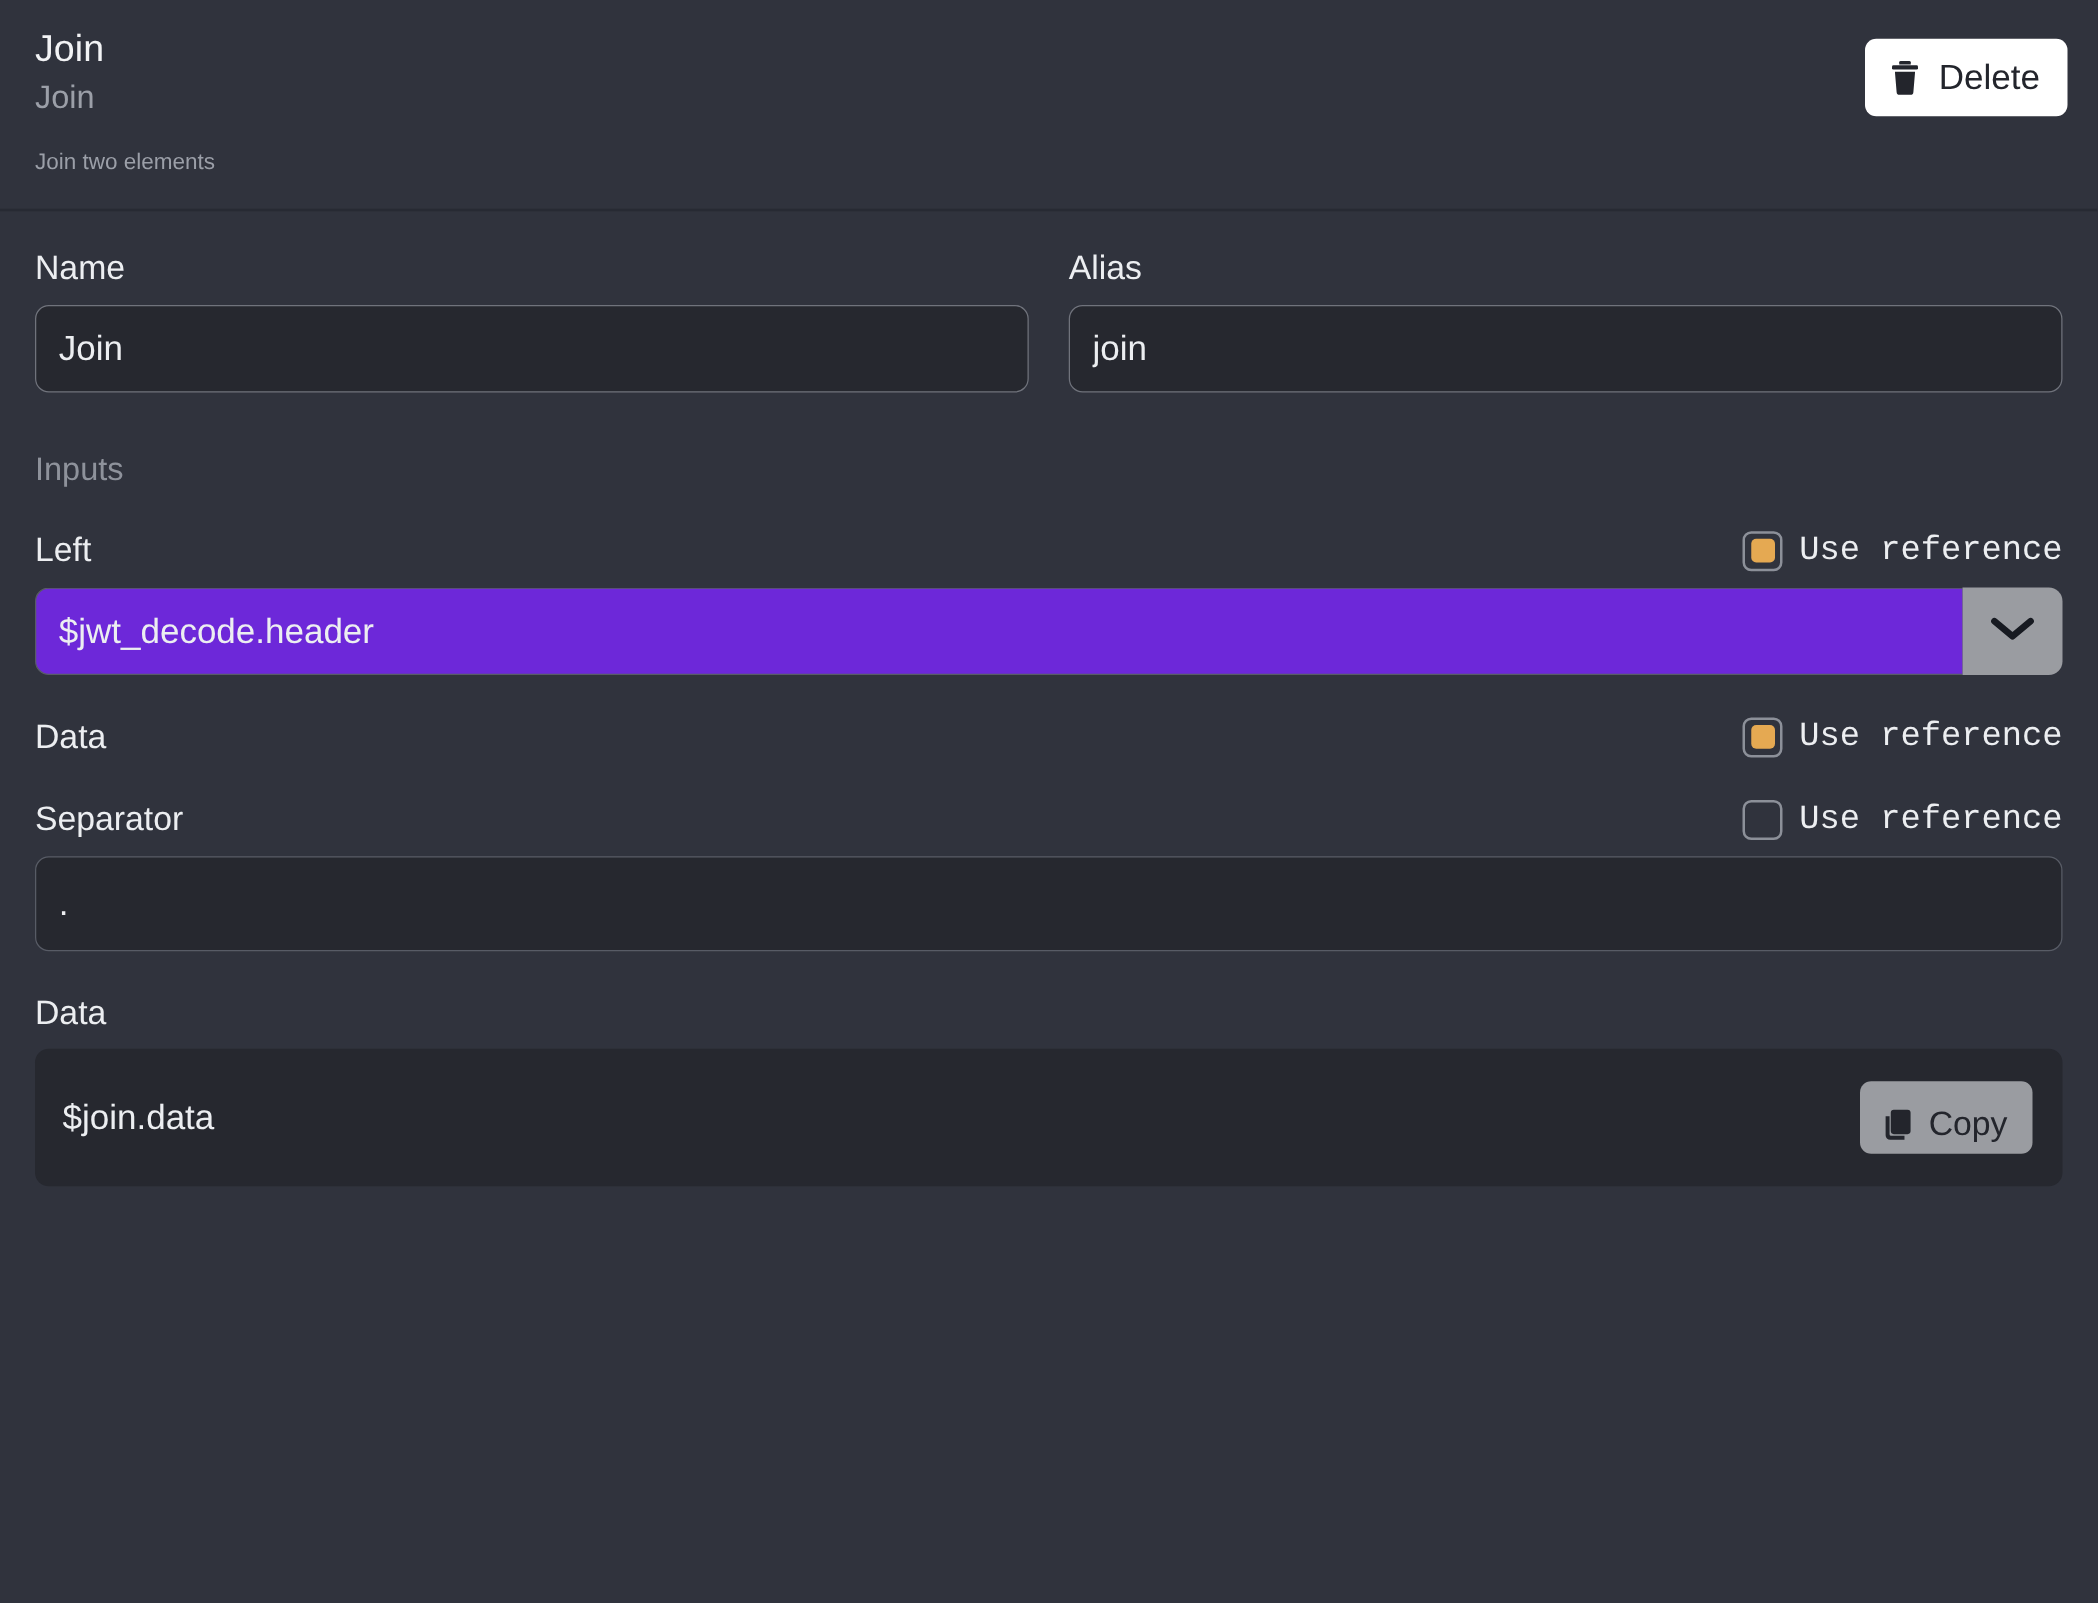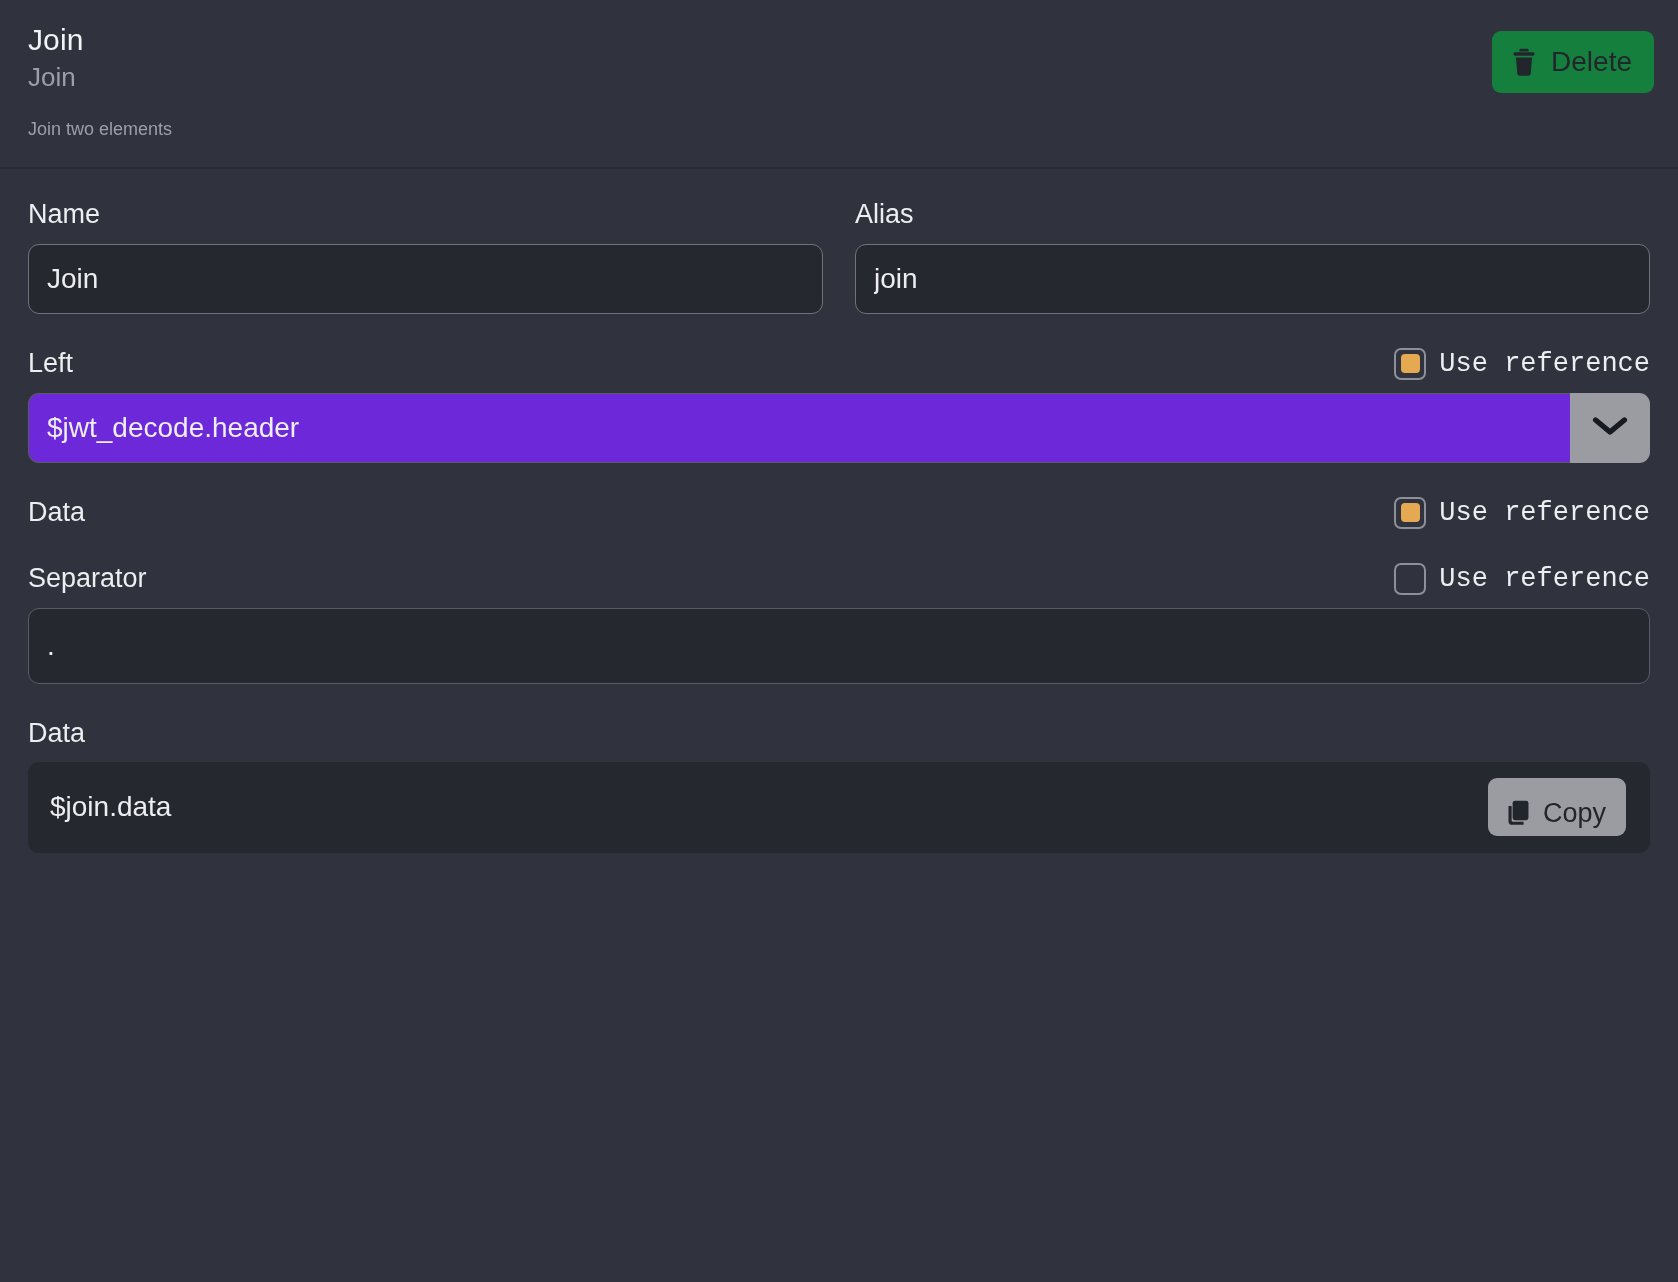--- a/index.html
+++ b/index.html
@@ -46,21 +46,21 @@
     color: #9b9fa8;
     margin-top: 20px;
     line-height: 1.2;
     font-weight: 400;
   }
 
   .delete-button {
     position: absolute;
     top: 31px;
     right: 24px;
-    background: #15803d;
+    background: #ffffff;
     color: #23252c;
     border: none;
     border-radius: 9px;
     height: 62px;
     padding: 0 22px 0 18px;
     display: flex;
     align-items: center;
     gap: 13px;
     font-size: 28px;
     font-family: "Liberation Sans", sans-serif;
@@ -200,21 +200,21 @@
     color: #eceef1;
     font-size: 28px;
     font-family: "Liberation Sans", sans-serif;
     padding: 0 18px;
     outline: none;
   }
 
   .output-box {
     position: relative;
     width: 100%;
-    height: 91px;
+    height: 110px;
     background: #26282f;
     border-radius: 11px;
     display: flex;
     align-items: center;
     padding: 0 22px;
   }
   .output-value {
     font-size: 28px;
     color: #eceef1;
   }
@@ -266,20 +266,21 @@
       <div class="field-col">
         <label class="field-label">Name</label>
         <input class="text-input" type="text" value="Join" style="">
       </div>
       <div class="field-col">
         <label class="field-label">Alias</label>
         <input class="text-input" type="text" value="join" style="">
       </div>
     </div>
 
+    <div class="section-label">Inputs</div>
 
     <div class="input-block">
       <div class="block-head">
         <span class="block-label">Left</span>
         <span class="use-ref">
           <span class="checkbox checked">
               <span class="fill"></span>
             </span>
           <span class="use-ref-label">Use reference</span>
         </span>

